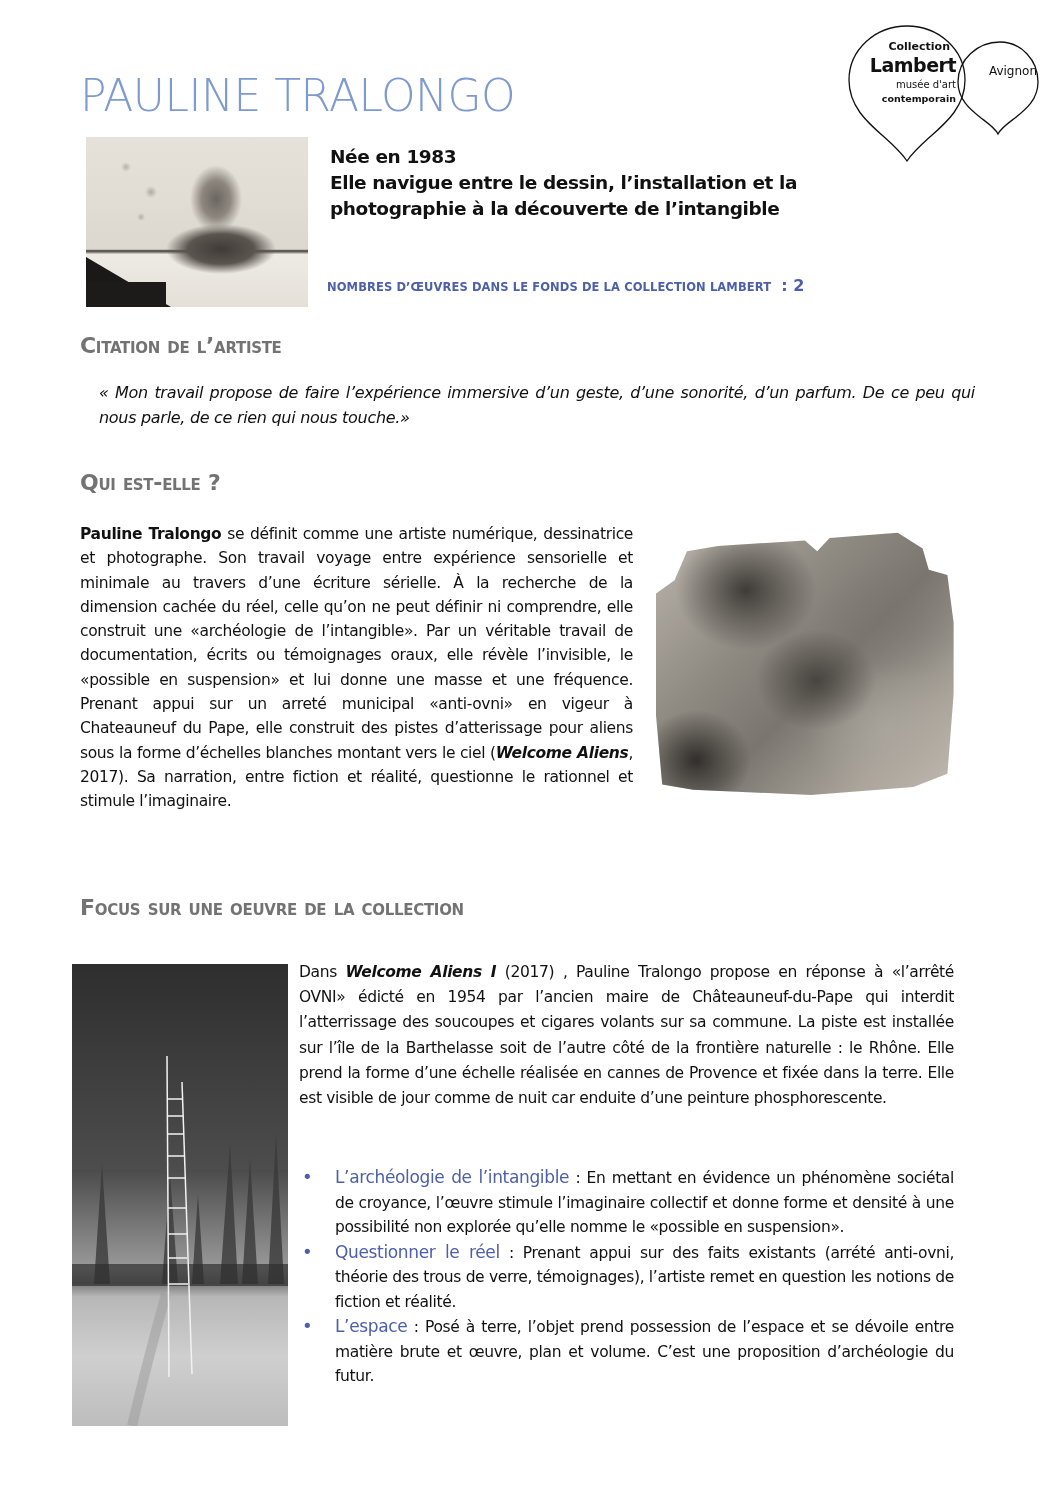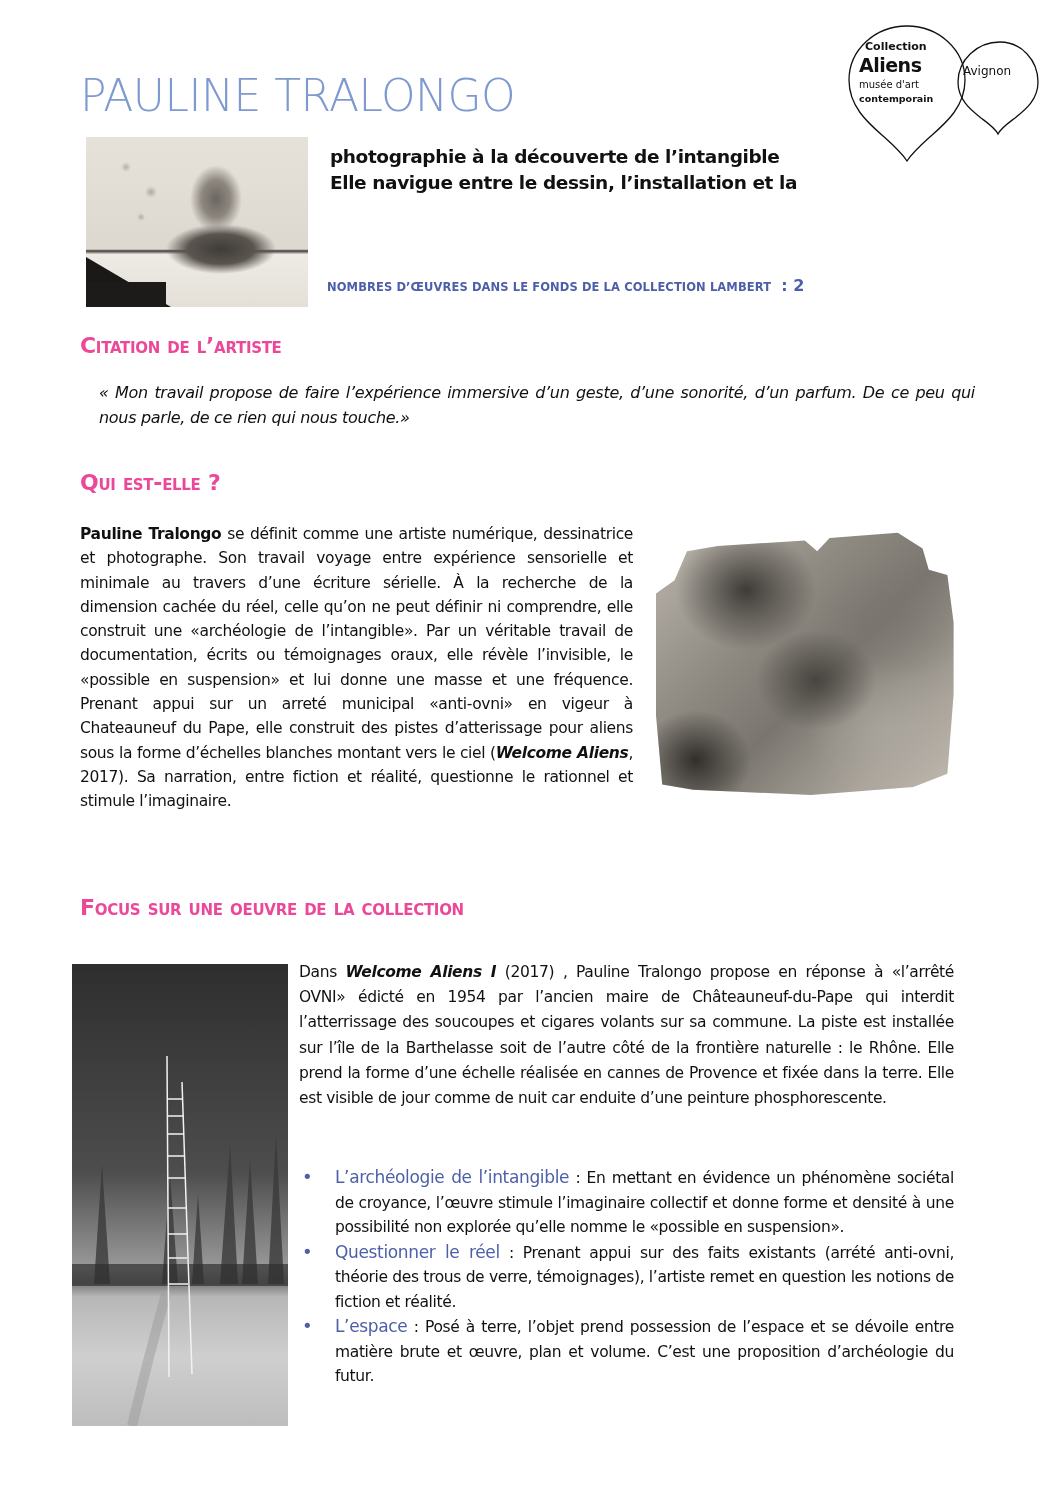--- a/index.html
+++ b/index.html
@@ -7,21 +7,21 @@
   body { position: relative; font-family: "DejaVu Sans", sans-serif; color: #111; overflow: hidden; }
 
   .title {
     position: absolute; left: 80px; top: 70px;
     font-family: "DejaVu Sans", sans-serif; font-weight: 300;
     font-size: 44px; letter-spacing: -0.5px; color: #7f9acf;
   }
 
   .logo { position: absolute; left: 845px; top: 24px; width: 195px; height: 140px; }
   .logo svg { position: absolute; left: 0; top: 0; }
-  .logo .t { position: absolute; text-align: left; font-family: "DejaVu Sans", sans-serif; color: #111; }
+  .logo .t { position: absolute; text-align: right; font-family: "DejaVu Sans", sans-serif; color: #111; }
   .logo .collection { left: 20px; width: 85px; top: 16px; font-size: 11px; font-weight: bold; }
   .logo .lambert { left: 14px; width: 97px; top: 30px; font-size: 19px; font-weight: bold; letter-spacing: -0.5px; }
   .logo .musee { left: 14px; width: 97px; top: 55px; font-size: 10px; }
   .logo .contemp { left: 14px; width: 97px; top: 69px; font-size: 9.5px; font-weight: bold; }
   .logo .avignon { left: 118px; width: 74px; top: 40px; font-size: 12px; font-weight: normal; }
 
   .portrait {
     position: absolute; left: 86px; top: 137px; width: 222px; height: 170px;
     background:
       radial-gradient(ellipse 26px 34px at 130px 62px, #6b6660 0%, #8d877f 55%, transparent 100%),
@@ -42,21 +42,21 @@
 
   .works-count {
     position: absolute; left: 327px; top: 276px;
     font-family: "DejaVu Sans", sans-serif; font-weight: bold; font-size: 11.5px; color: #4c5fa8;
     text-transform: uppercase; letter-spacing: 0.1px; text-align: center;
   }
   .works-count .val { font-size: 16px; margin-left: 10px; }
 
   .section-head {
     position: absolute; left: 80px; font-family: "DejaVu Sans", sans-serif; font-weight: bold;
-    color: #ec4899; font-variant: small-caps; font-size: 22px; letter-spacing: -0.3px;
+    color: #737373; font-variant: small-caps; font-size: 22px; letter-spacing: -0.3px;
   }
 
   .quote {
     position: absolute; left: 80px; top: 380px; width: 876px;
     font-family: "DejaVu Sans", sans-serif; font-style: italic; font-size: 16px; line-height: 25px;
     text-align: justify; text-align-last: left; letter-spacing: -0.3px; margin-left: 19px;
   }
 
   .bio-para {
     position: absolute; left: 80px; top: 522px; width: 553px;
@@ -100,34 +100,35 @@
 <body>
 
 <div class="title">PAULINE TRALONGO</div>
 
 <div class="logo">
   <svg width="195" height="140" viewBox="0 0 195 140">
     <path d="M62 2 C30 2 4 26 4 56 C4 82 22 98 38 112 C48 121 56 128 62 137 C68 128 76 121 86 112 C102 98 120 82 120 56 C120 26 94 2 62 2 Z" fill="#fff" stroke="#111" stroke-width="1.3"></path>
     <path d="M155 18 C132 18 113 36 113 58 C113 76 126 86 136 94 C144 100 150 104 153 110 C156 104 162 100 170 94 C180 86 193 76 193 58 C193 36 176 18 155 18 Z" fill="none" stroke="#111" stroke-width="1.3"></path>
   </svg>
   <div class="t collection">Collection</div>
-  <div class="t lambert">Aliens</div>
+  <div class="t lambert">Lambert</div>
   <div class="t musee">musée d'art</div>
   <div class="t contemp">contemporain</div>
   <div class="t avignon">Avignon</div>
 </div>
 
 <div class="portrait" title="Portrait photo of the artist">
   <div class="wedge"></div>
   <div class="wedge2"></div>
 </div>
 
 <div class="bio">
+  <div>Née en 1983</div>
+  <div>Elle navigue entre le dessin, l’installation et la</div>
   <div>photographie à la découverte de l’intangible</div>
-  <div>Elle navigue entre le dessin, l’installation et la</div>
 </div>
 
 <div class="works-count">
   <span>nombres d’œuvres dans le fonds de la collection lambert</span><span class="val">: 2</span>
 </div>
 
 <div class="section-head" style="top:333px;">Citation de l’artiste</div>
 <p class="quote">« Mon travail propose de faire l’expérience immersive d’un geste, d’une sonorité, d’un parfum. De ce peu qui nous parle, de ce rien qui nous touche.»</p>
 
 <div class="section-head" style="top:470px;">Qui est-elle ?</div>

